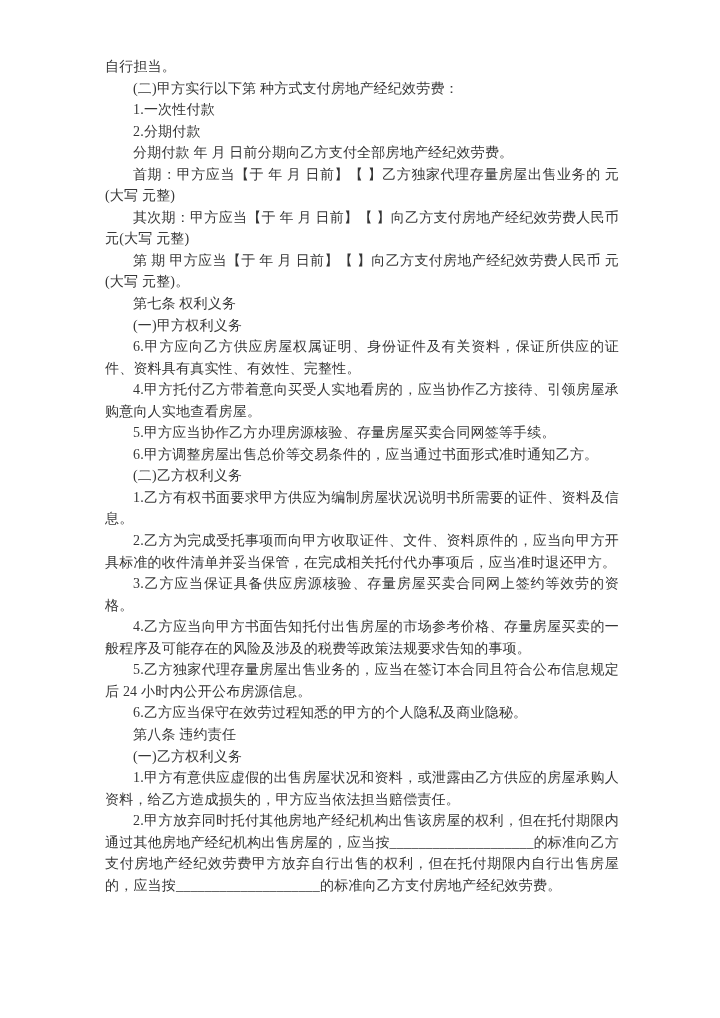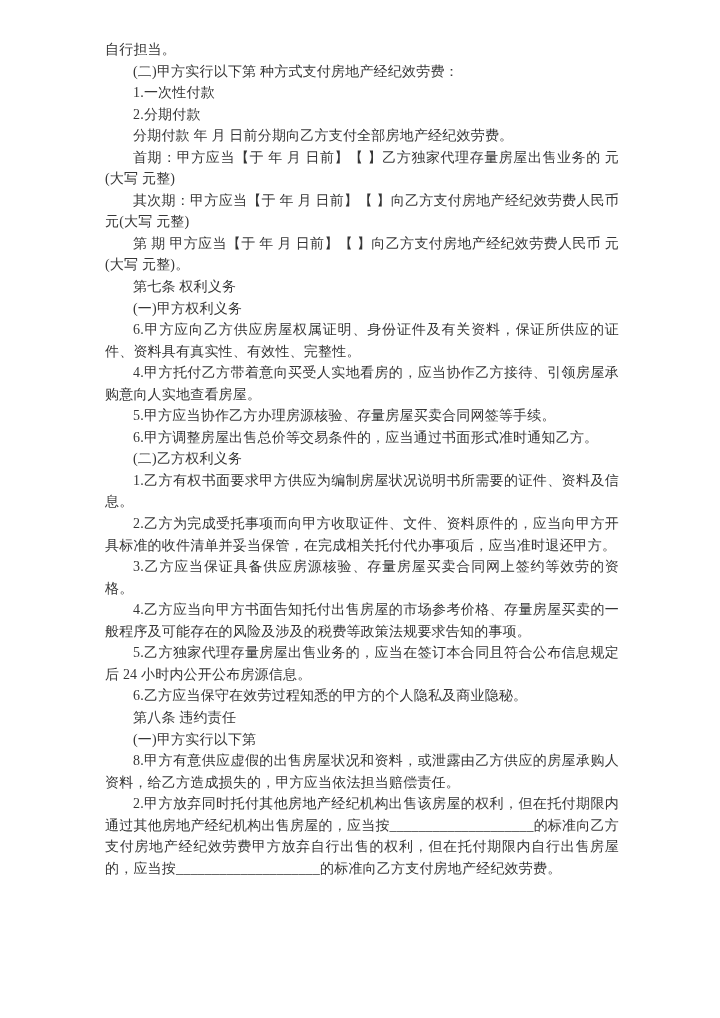--- a/index.html
+++ b/index.html
@@ -6,21 +6,21 @@
     margin: 0;
     padding: 0;
     background: #ffffff;
   }
   .page {
     position: relative;
     width: 720px;
     height: 994px;
     box-sizing: border-box;
     background: #ffffff;
-    padding: 39px 101px 0 105px;
+    padding: 56px 101px 0 105px;
     overflow: hidden;
     font-family: "Liberation Serif", "DejaVu Serif", serif;
   }
   .para {
     margin: 0;
     font-size: 14px;
     line-height: 21.55px;
     color: #363636;
     text-align: justify;
     text-indent: 2em;
@@ -50,16 +50,16 @@
   <p class="para">5.甲方应当协作乙方办理房源核验、存量房屋买卖合同网签等手续。</p>
   <p class="para">6.甲方调整房屋出售总价等交易条件的，应当通过书面形式准时通知乙方。</p>
   <p class="para">(二)乙方权利义务</p>
   <p class="para">1.乙方有权书面要求甲方供应为编制房屋状况说明书所需要的证件、资料及信息。</p>
   <p class="para">2.乙方为完成受托事项而向甲方收取证件、文件、资料原件的，应当向甲方开具标准的收件清单并妥当保管，在完成相关托付代办事项后，应当准时退还甲方。</p>
   <p class="para">3.乙方应当保证具备供应房源核验、存量房屋买卖合同网上签约等效劳的资格。</p>
   <p class="para">4.乙方应当向甲方书面告知托付出售房屋的市场参考价格、存量房屋买卖的一般程序及可能存在的风险及涉及的税费等政策法规要求告知的事项。</p>
   <p class="para">5.乙方独家代理存量房屋出售业务的，应当在签订本合同且符合公布信息规定后 24 小时内公开公布房源信息。</p>
   <p class="para">6.乙方应当保守在效劳过程知悉的甲方的个人隐私及商业隐秘。</p>
   <p class="para">第八条 违约责任</p>
-  <p class="para">(一)甲方实行以下第</p>
-  <p class="para">8.甲方有意供应虚假的出售房屋状况和资料，或泄露由乙方供应的房屋承购人资料，给乙方造成损失的，甲方应当依法担当赔偿责任。</p>
+  <p class="para">(一)乙方权利义务</p>
+  <p class="para">1.甲方有意供应虚假的出售房屋状况和资料，或泄露由乙方供应的房屋承购人资料，给乙方造成损失的，甲方应当依法担当赔偿责任。</p>
   <p class="para">2.甲方放弃同时托付其他房地产经纪机构出售该房屋的权利，但在托付期限内通过其他房地产经纪机构出售房屋的，应当按____________________的标准向乙方支付房地产经纪效劳费甲方放弃自行出售的权利，但在托付期限内自行出售房屋的，应当按____________________的标准向乙方支付房地产经纪效劳费。</p>
 </div>
 
 </body></html>

